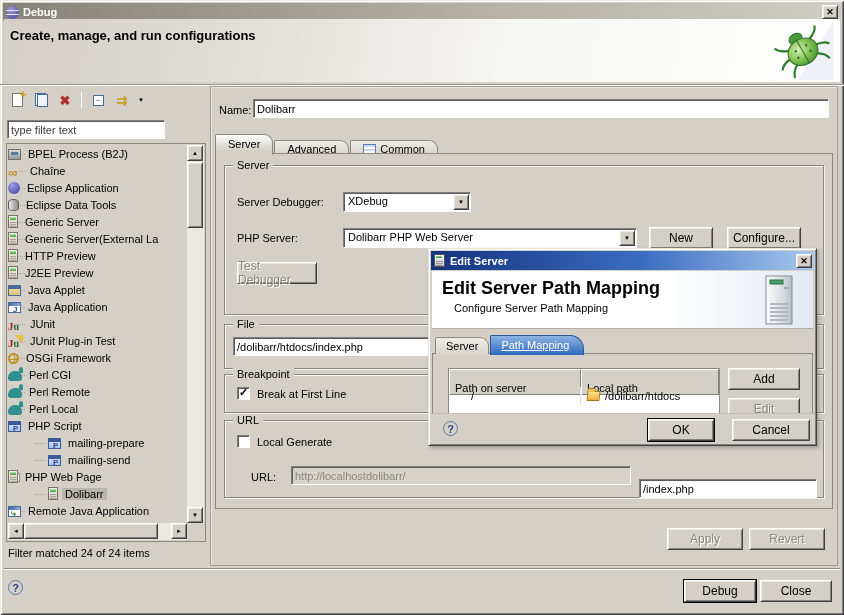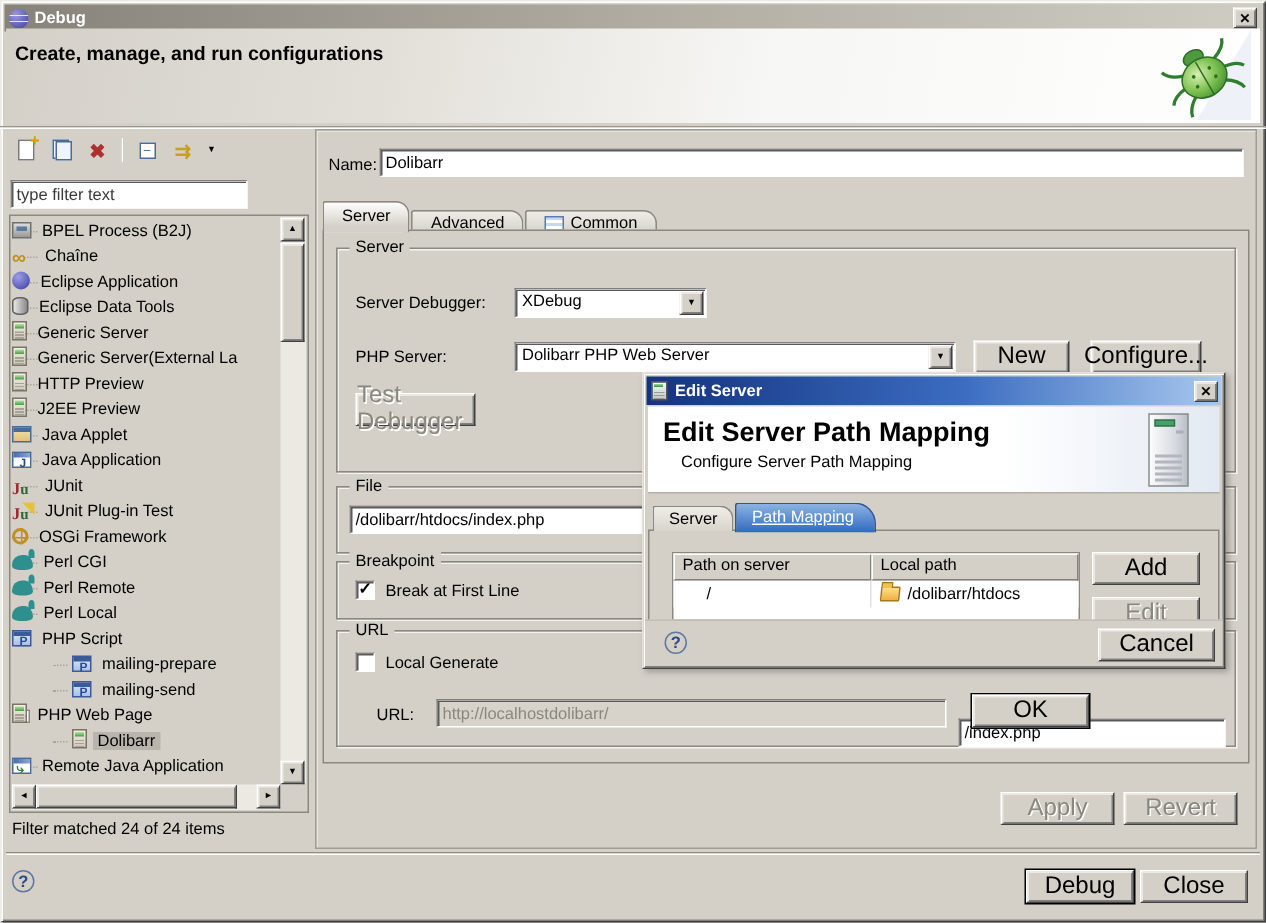--- a/index.html
+++ b/index.html
@@ -6,21 +6,21 @@
   *{box-sizing:border-box;font-family:"Liberation Sans",sans-serif;}
   #win{position:relative;width:844px;height:615px;background:#d4d0c8;overflow:hidden;
        box-shadow:inset 1px 1px 0 #eceae4,inset -1px -1px 0 #404040,inset 2px 2px 0 #fff,inset -2px -2px 0 #808080;
        font-size:11px;color:#000;}
   .abs{position:absolute;}
   
   .raised{background:#d4d0c8;border:1px solid;border-color:#fff #404040 #404040 #fff;
           box-shadow:inset 1px 1px 0 #ece9e2,inset -1px -1px 0 #808080;}
   .btn{background:#d4d0c8;border:1px solid;border-color:#fff #404040 #404040 #fff;
        box-shadow:inset 1px 1px 0 #ece9e2,inset -1px -1px 0 #808080;
-       display:flex;align-items:center;justify-content:center;font-size:16px;cursor:default;}
+       display:flex;align-items:center;justify-content:center;font-size:12px;cursor:default;}
   .btn.default{box-shadow:0 0 0 1px #000,inset 1px 1px 0 #ece9e2,inset -1px -1px 0 #808080;}
   .btn.disabled{color:#8a877e;text-shadow:1px 1px 0 #fff;}
   .sunken{background:#fff;border:1px solid;border-color:#808080 #fff #fff #808080;
           box-shadow:inset 1px 1px 0 #5a5a5a;}
   input.sunken{padding:1px 3px;font-size:11px;outline:none;}
   .group{position:absolute;border:1px solid #8a887f;box-shadow:inset 1px 1px 0 rgba(255,255,255,.75),1px 1px 0 rgba(255,255,255,.75);}
   .group>.legend{position:absolute;top:-7px;left:8px;background:#d4d0c8;padding:0 4px;line-height:12px;}
   .cb{position:absolute;width:13px;height:13px;background:#fff;border:1px solid;border-color:#808080 #fff #fff #808080;
       box-shadow:inset 1px 1px 0 #5a5a5a;display:flex;align-items:center;justify-content:center;}
   .cb .mark{font-weight:bold;font-size:11px;margin-top:-2px;}
@@ -133,33 +133,33 @@
   #dheader .h1{position:absolute;left:10px;top:7px;font-size:18px;font-weight:bold;}
   #dheader .h2{position:absolute;left:22px;top:31px;}
   #dtabs{left:3px;top:85px;height:20px;display:flex;align-items:flex-end;padding-left:3px;z-index:2;}
   .dtab{height:17px;padding:2px 10px 0;border:1px solid #8a887f;border-bottom:none;border-radius:2px 9px 0 0;
         background:linear-gradient(#efede8,#d8d4cc);margin-right:1px;}
   .dtab.active{height:20px;margin-bottom:-1px;border-radius:2px 14px 0 0;border-color:#30549a;
         background:linear-gradient(#8cb3e2,#2f6ac0);color:#fff;text-decoration:underline;padding:3px 14px 0 10px;}
   #dcontent{left:3px;top:104px;right:3px;bottom:2px;border:1px solid #8a887f;background:#d4d0c8;}
   #ptable{position:absolute;left:15px;top:14px;width:272px;height:46px;background:#fff;border:1px solid #8a887f;}
   .phead{display:flex;height:18px;}
-  .thcell{background:#d4d0c8;border:1px solid;border-color:#fff #808080 #808080 #fff;padding:1px 5px;height:18px;}
+  .thcell{background:#d4d0c8;border:1px solid;border-color:#fff #808080 #808080 #fff;padding:12px 5px;height:18px;}
   .prow{display:flex;height:18px;line-height:18px;background:#fff;}
   .pc1{width:132px;padding-left:22px;border-right:1px solid #e4e2da;}
   .pc2{width:138px;padding-left:6px;display:flex;align-items:center;gap:5px;}
   .folder{display:inline-block;width:13px;height:10px;position:relative;border:1px solid #a87818;border-radius:1px;
           background:linear-gradient(#fcdf8a,#f0b040);transform:skewX(-6deg);}
   .folder::before{content:"";position:absolute;top:-4px;left:-1px;width:6px;height:3px;background:#f0c050;
           border:1px solid #a87818;border-bottom:none;border-radius:1px 1px 0 0;}
   #addBtn{left:295px;top:14px;width:72px;height:22px;position:absolute;}
   #editBtn{left:295px;top:44px;width:72px;height:22px;position:absolute;}
   #dbar{left:1px;right:1px;top:164px;bottom:1px;background:#d4d0c8;z-index:5;border-top:1px solid #c2beb5;}
   #dhelp{position:absolute;left:13px;top:7px;}
-  #okBtn{position:absolute;left:218px;top:5px;width:78px;height:22px;margin-top:44px;}
+  #okBtn{position:absolute;left:218px;top:5px;width:66px;height:22px;}
   #cancelBtn{position:absolute;left:302px;top:5px;width:78px;height:22px;}
   
   #footsep{left:4px;top:568px;right:4px;height:2px;border-top:1px solid #8e8b82;border-bottom:1px solid #fff;}
   #fhelp{left:8px;top:580px;}
   #debugBtn{left:684px;top:580px;width:72px;height:22px;}
   #closeBtn{left:760px;top:580px;width:72px;height:22px;}
   .dim{background:#d7d3cb !important;color:#8a877e;}
 </style>
 </head>
 <body>

